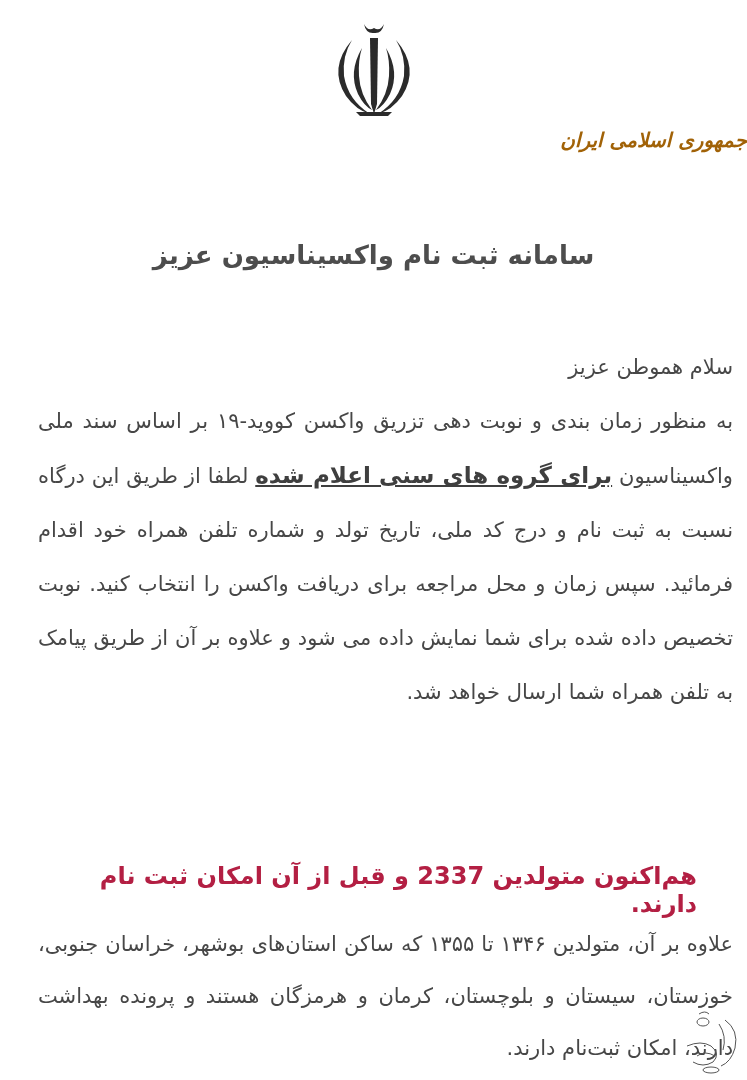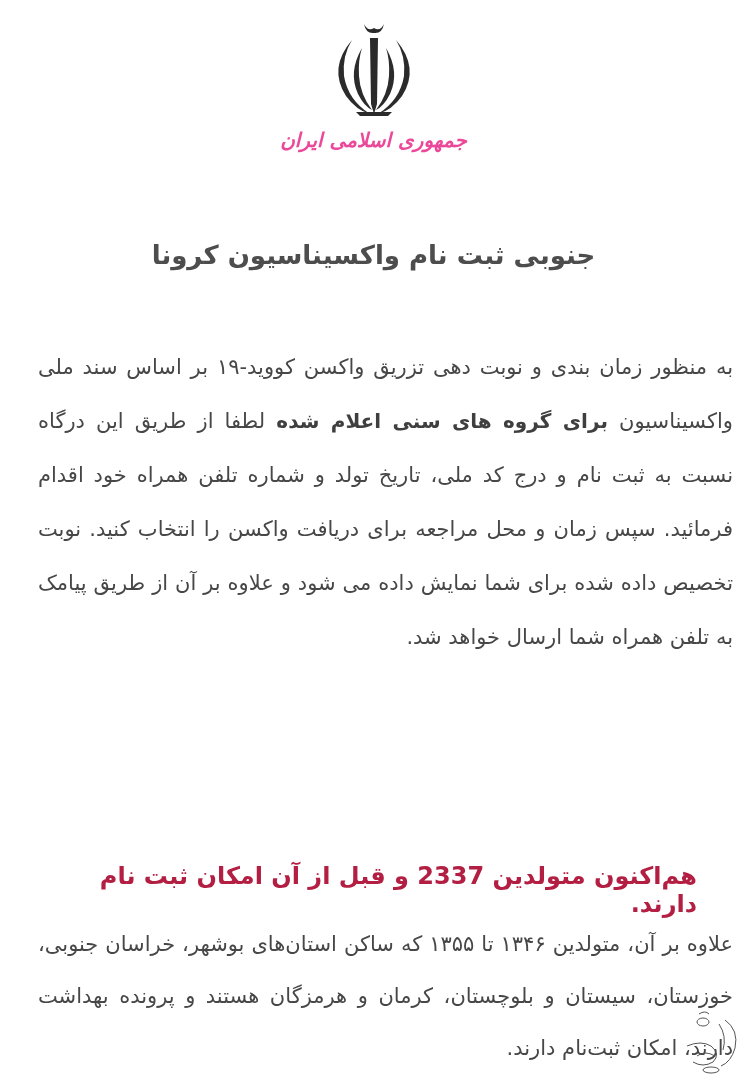--- a/index.html
+++ b/index.html
@@ -28,23 +28,23 @@
       text-align: center;
     }
     .emblem {
       width: 96px;
       height: 108px;
       display: inline-block;
     }
     .ministry {
       position: absolute;
       left: 0; right: 0;
-      text-align: center;
+      text-align: right;
       font-family: "DejaVu Serif", serif;
-      color: #ec4899;
+      color: #a16207;
       font-weight: bold;
       font-style: italic;
     }
     .ministry.l1 { top: 128px; font-size: 20px; }
     .ministry.l2 { top: 172px; font-size: 20px; }
     .title {
       position: absolute;
       left: 0; right: 0;
       top: 240px;
       text-align: center;
@@ -62,22 +62,23 @@
       text-align: justify;
       text-align-last: right;
       color: #474747;
     }
     .greeting {
       display: block;
       text-align: right;
     }
     .bold {
       font-weight: bold;
-      font-size: 20px;
+      font-size: 23px;
       color: #3f3f3f;
+      text-decoration: underline;
     }
     .highlight {
       position: absolute;
       right: 50px;
       left: 46px;
       top: 862px;
       font-size: 24px;
       font-weight: bold;
       color: #b31f43;
       text-align: right;
@@ -118,23 +119,24 @@
       <path d="M60 30 Q74 54 64 76 Q58 88 50 92 Q62 76 63 58 Q64 42 60 30 Z" fill="#2b2b2b"></path>
 
       <path d="M44 20 L52 20 L51 86 L48 96 L45 86 Z" fill="#2b2b2b"></path>
 
       <path d="M30 94 L66 94 L62 98 L34 98 Z" fill="#2b2b2b"></path>
     </svg>
   </div>
 
   <div class="ministry l1">جمهوری اسلامی ایران</div>
 
-  <div class="title">جنوبی ثبت نام واکسیناسیون کرونا</div>
+  <div class="title">سامانه ثبت نام واکسیناسیون عزیز</div>
 
   <div class="body-text">
+    <span class="greeting">سلام هموطن عزیز</span>
     <span>به منظور زمان بندی و نوبت دهی تزریق واکسن کووید-۱۹ بر اساس سند ملی واکسیناسیون </span><span class="bold">برای گروه های سنی اعلام شده</span><span> لطفا از طریق این درگاه نسبت به ثبت نام و درج کد ملی، تاریخ تولد و شماره تلفن همراه خود اقدام فرمائید. سپس زمان و محل مراجعه برای دریافت واکسن را انتخاب کنید. نوبت تخصیص داده شده برای شما نمایش داده می شود و علاوه بر آن از طریق پیامک به تلفن همراه شما ارسال خواهد شد.</span>
   </div>
 
   <div class="highlight">هم‌اکنون متولدین 2337 و قبل از آن امکان ثبت نام دارند.</div>
 
   <div class="second">علاوه بر آن، متولدین ۱۳۴۶ تا ۱۳۵۵ که ساکن استان‌های بوشهر، خراسان جنوبی، خوزستان، سیستان و بلوچستان، کرمان و هرمزگان هستند و پرونده بهداشت دارند، امکان ثبت‌نام دارند.</div>
 
   <svg class="watermark" viewBox="0 0 62 66">
     <path d="M44 10 Q58 20 54 38 Q50 52 40 56" fill="none" stroke="#555" stroke-width="1"></path>
     <path d="M38 14 Q46 26 42 40" fill="none" stroke="#555" stroke-width="1"></path>

